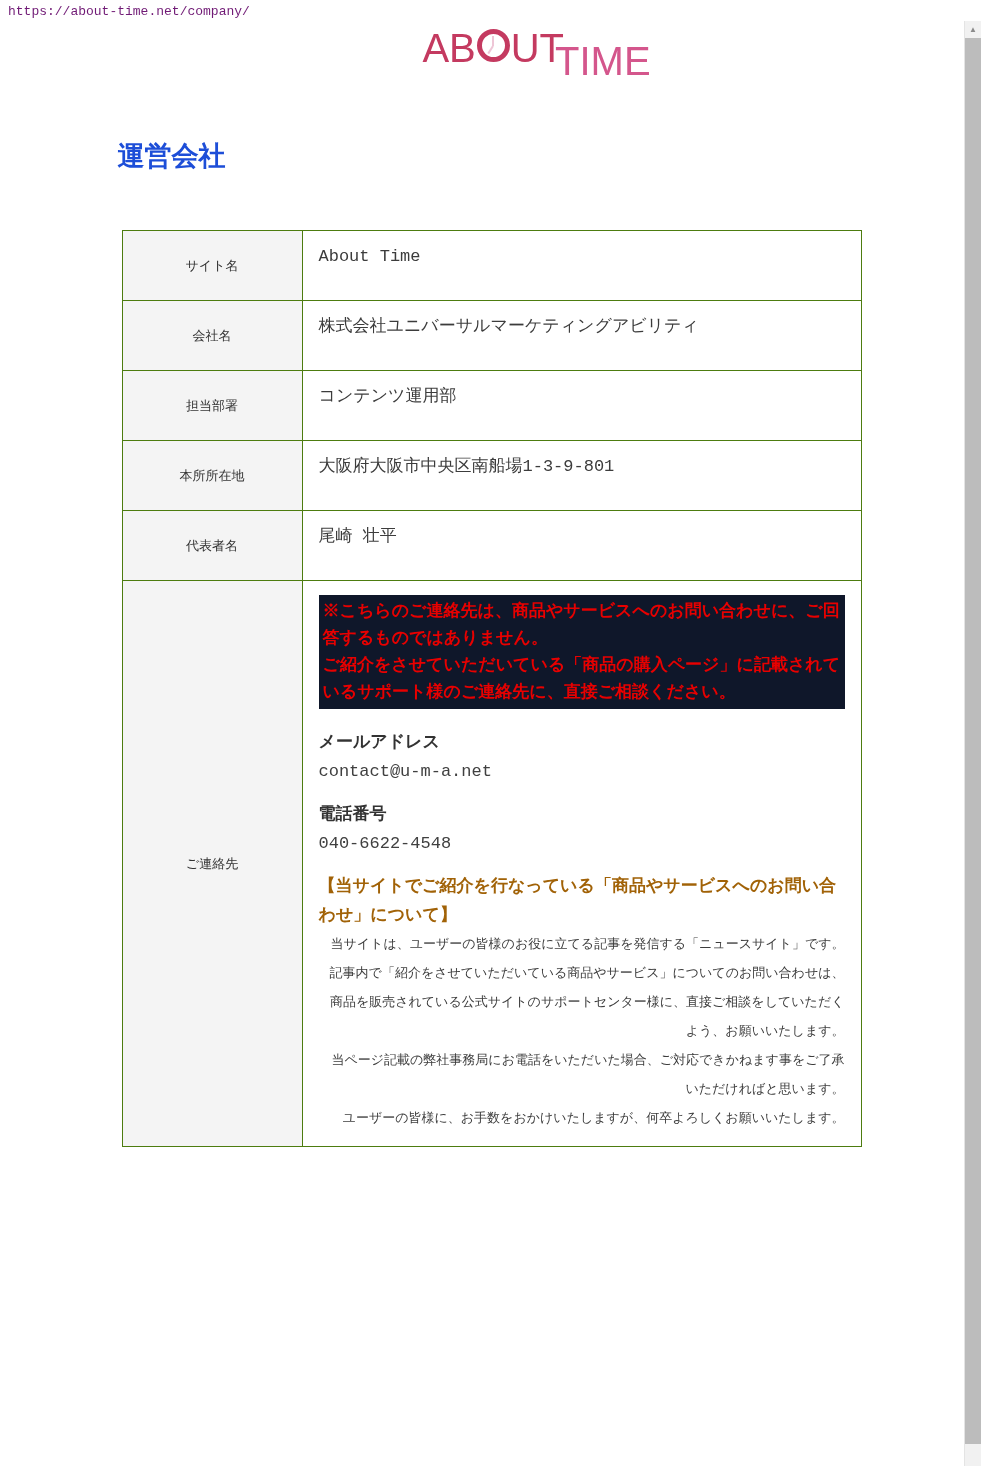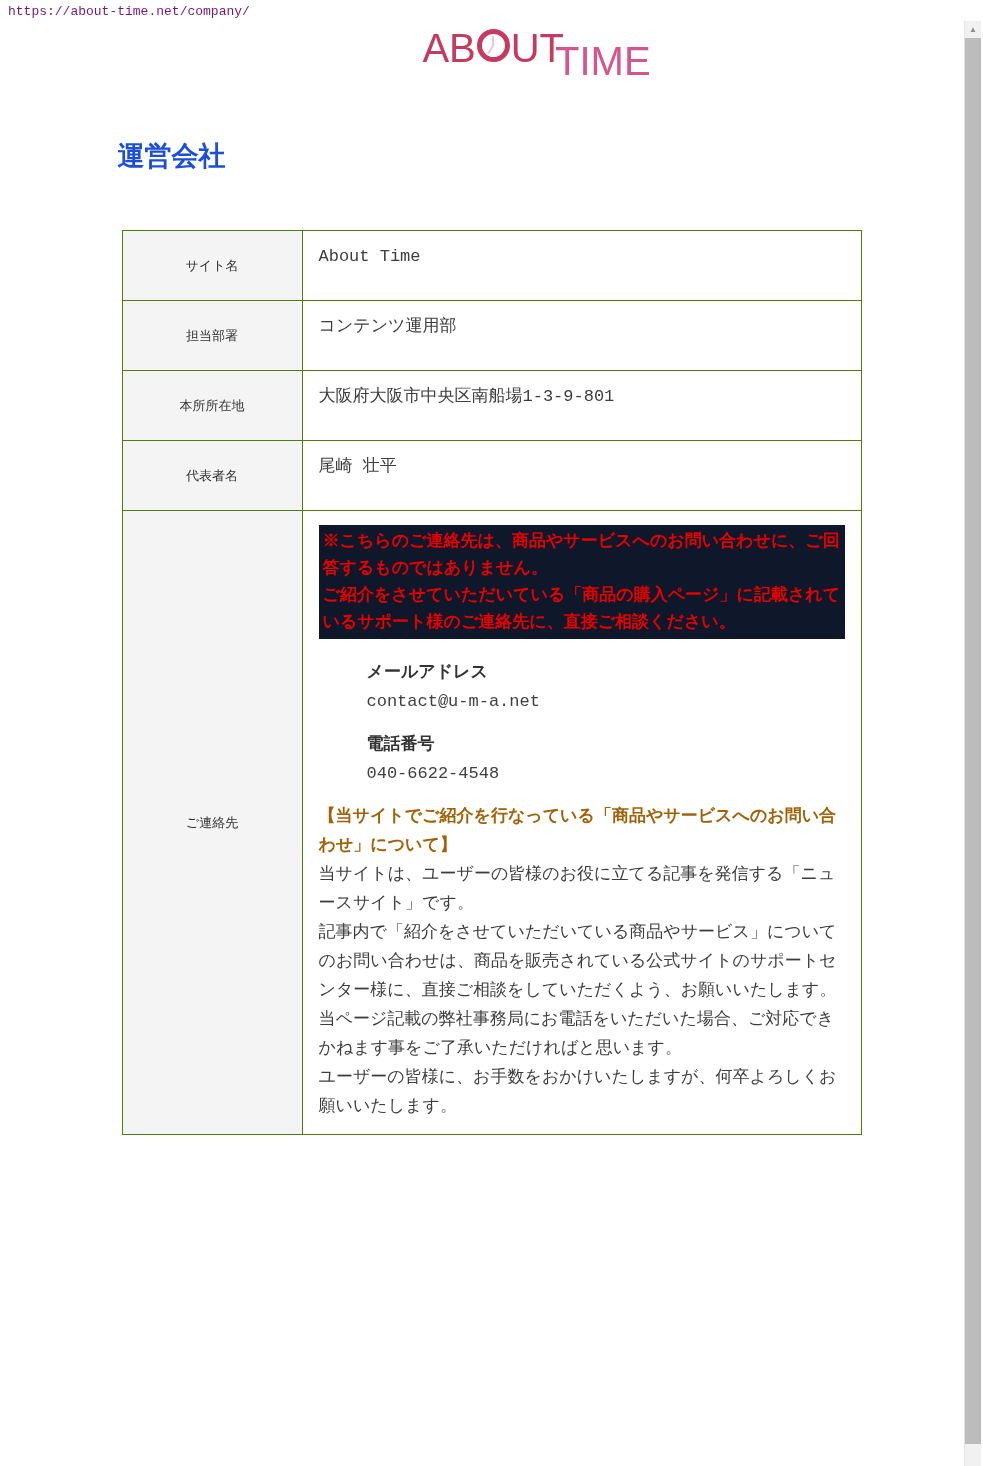--- a/index.html
+++ b/index.html
@@ -42,25 +42,25 @@
   table.company th { width:180px; background:#f4f4f4; font-size:13px; font-weight:normal;
                      color:#333; text-align:center; vertical-align:middle; padding:8px; }
   table.company td { background:#fff; padding:13px 16px; font-size:17px; line-height:1.55;
                      color:#3c3c3c; vertical-align:top; }
   table.company tr.std td, table.company tr.std th { height:70px; }
 
   
   td.contact-cell { padding:14px 16px 22px 16px; }
   .notice { background:#0f172a; color:#e80000; font-weight:bold; font-size:17px;
             line-height:27px; padding:3px 4px; margin:1px 0 19px 0; }
-  .contact-group { margin-bottom:14px;margin-left:48px; }
+  .contact-group { margin-bottom:14px; }
   .contact-label { font-weight:bold; color:#333; font-size:17px; line-height:29px; }
   .contact-value { color:#404040; font-size:17px; line-height:29px; }
   .about-heading { font-weight:bold; color:#a16207; font-size:17px; line-height:29px; }
-  .body-par { font-size:17px; line-height:29px; color:#3c3c3c; }
+  .body-par { font-size:13px; line-height:29px; color:#3c3c3c;text-align:right; }
 </style>
 </head>
 <body>
 
 <div class="url-bar">https://about-time.net/company/</div>
 
 <div class="scrollbar">
   <div class="scroll-up">▲</div>
   <div class="scroll-thumb"></div>
 </div>
@@ -81,20 +81,24 @@
     </div>
   </div>
 
   <h1 class="page-title">運営会社</h1>
 
   <table class="company">
     <tbody>
       <tr class="std">
         <th>サイト名</th>
         <td>About Time</td>
+      </tr>
+      <tr class="std">
+        <th>会社名</th>
+        <td>株式会社ユニバーサルマーケティングアビリティ</td>
       </tr>
       <tr class="std">
         <th>担当部署</th>
         <td>コンテンツ運用部</td>
       </tr>
       <tr class="std">
         <th>本所所在地</th>
         <td>大阪府大阪市中央区南船場1-3-9-801</td>
       </tr>
       <tr class="std">

